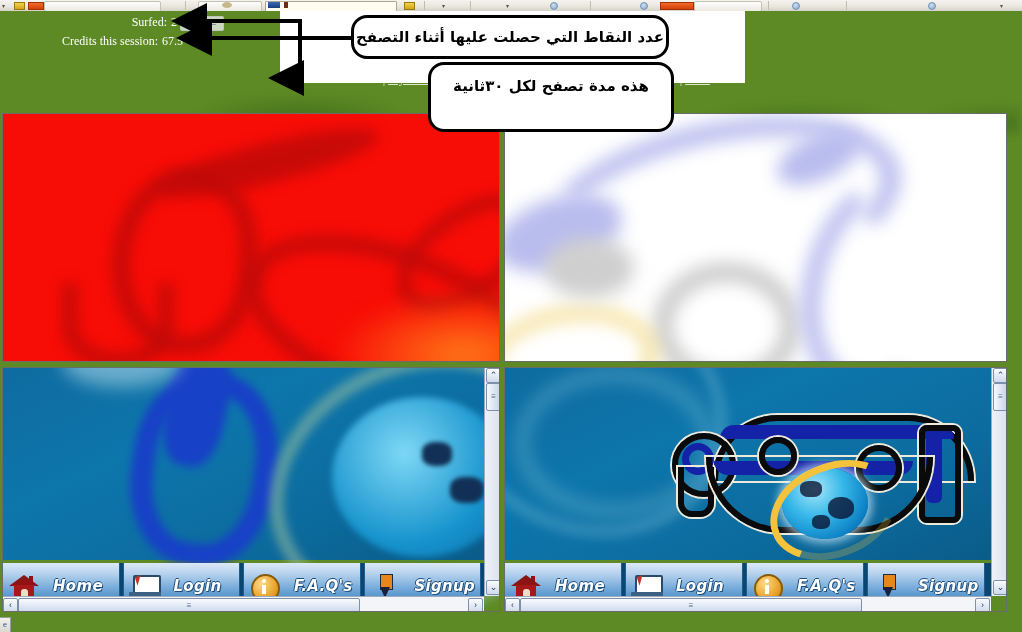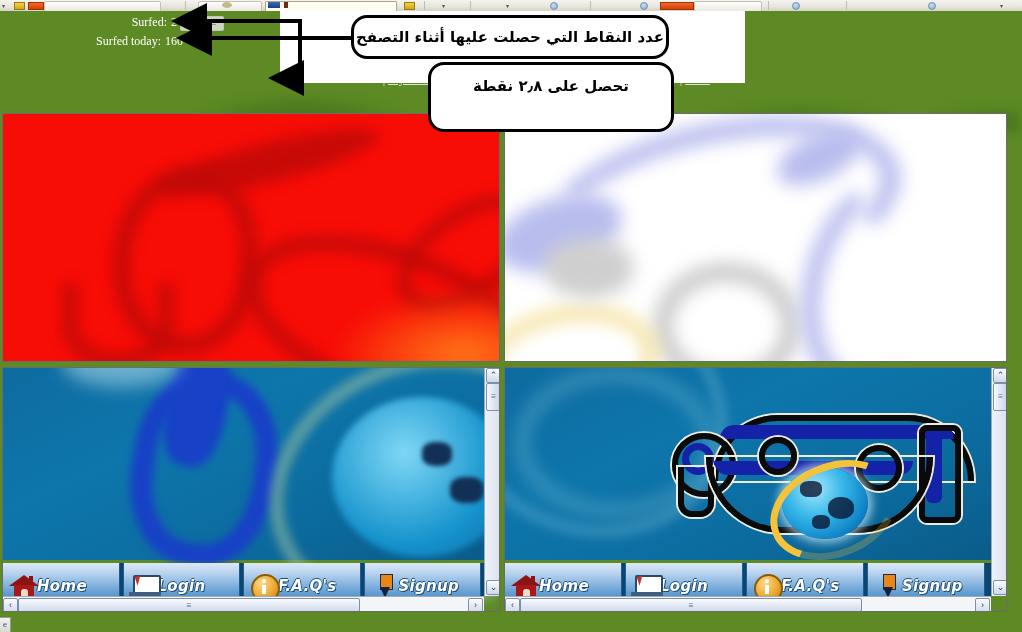--- a/index.html
+++ b/index.html
@@ -268,20 +268,21 @@
   .navbtn {
     position: relative;
     width: 116px; height: 46px;
     margin-right: 3px;
     background: linear-gradient(to bottom, #dce9f7 0%, #b8d3ee 22%, #7fb0dd 50%, #4d8fc9 78%, #2f76b4 100%);
     border-left: 1px solid #1f5c92;
     border-right: 1px solid #1f5c92;
     display: flex; align-items: center;
     cursor: pointer;
     overflow: hidden;
+    gap: 16px;
   }
   .navbtn .nav-ico {
     width: 34px; height: 30px;
     flex: 0 0 34px;
     position: relative;
     margin-left: 4px;
   }
   .navbtn .nav-label {
     font-family: "DejaVu Sans", sans-serif;
     font-style: italic;
@@ -479,21 +480,21 @@
 <div id="page-bg"></div>
 <div id="green-ghost"></div>
 
 <div id="white-panel"></div>
 
 <div id="stats">
   <div class="srow">
     <span class="slabel">Surfed:</span><span class="sval">24</span>
   </div>
   <div class="srow">
-    <span class="slabel">Surfed today:</span><span class="sval">160</span>
+    <span class="slabel">Credits this session:</span><span class="sval">67.5</span>
   </div>
 </div>
 <a id="report-all">Report all</a>
 
 <div class="ghost-btn" style="left:180px;">
   <div class="gb-line"></div>
   <div class="gb-line gb-line2"></div>
 </div>
 <div class="ghost-btn" style="left:203px;">
   <div class="gb-line"></div>
@@ -522,21 +523,21 @@
   <path d="M351,38 L180,38" stroke="#000" stroke-width="4" fill="none" marker-end="url(#ah)"></path>
 
   <path d="M300,78 L272,78" stroke="#000" stroke-width="4" fill="none" marker-end="url(#ah)"></path>
   <path d="M300,21 L300,78" stroke="#000" stroke-width="4" fill="none"></path>
 </svg>
 
 <div class="callout" id="callout-1">
   <span>عدد النقاط التي حصلت عليها أثناء التصفح</span>
 </div>
 <div class="callout" id="callout-2">
-  <div class="cline">تحصل على ٢٫٨ نقطة</div>
+  <div class="cline">هذه مدة تصفح لكل ٣٠ثانية</div>
 </div>
 
 <div class="frame" id="frame-tl">
   <div class="canvas">
     <div class="swirl" style="left:150px;top:30px;width:230px;height:40px;border-radius:50%;transform:rotate(-14deg);"></div>
     <div class="swirl" style="left:110px;top:55px;width:110px;height:150px;border-radius:55% 45% 50% 50%;border:18px solid #c00a08;background:transparent;"></div>
     <div class="swirl" style="left:60px;top:170px;width:80px;height:70px;border-radius:0 0 50% 50%;border:16px solid #c00a08;border-top:none;background:transparent;"></div>
     <div class="swirl" style="left:235px;top:135px;width:280px;height:120px;border-radius:50%;border:17px solid #c00a08;background:transparent;transform:rotate(20deg);"></div>
     <div class="swirl" style="left:385px;top:95px;width:130px;height:60px;border-radius:50%;border:15px solid #c00a08;background:transparent;transform:rotate(-35deg);"></div>
     <div class="hot"></div>

